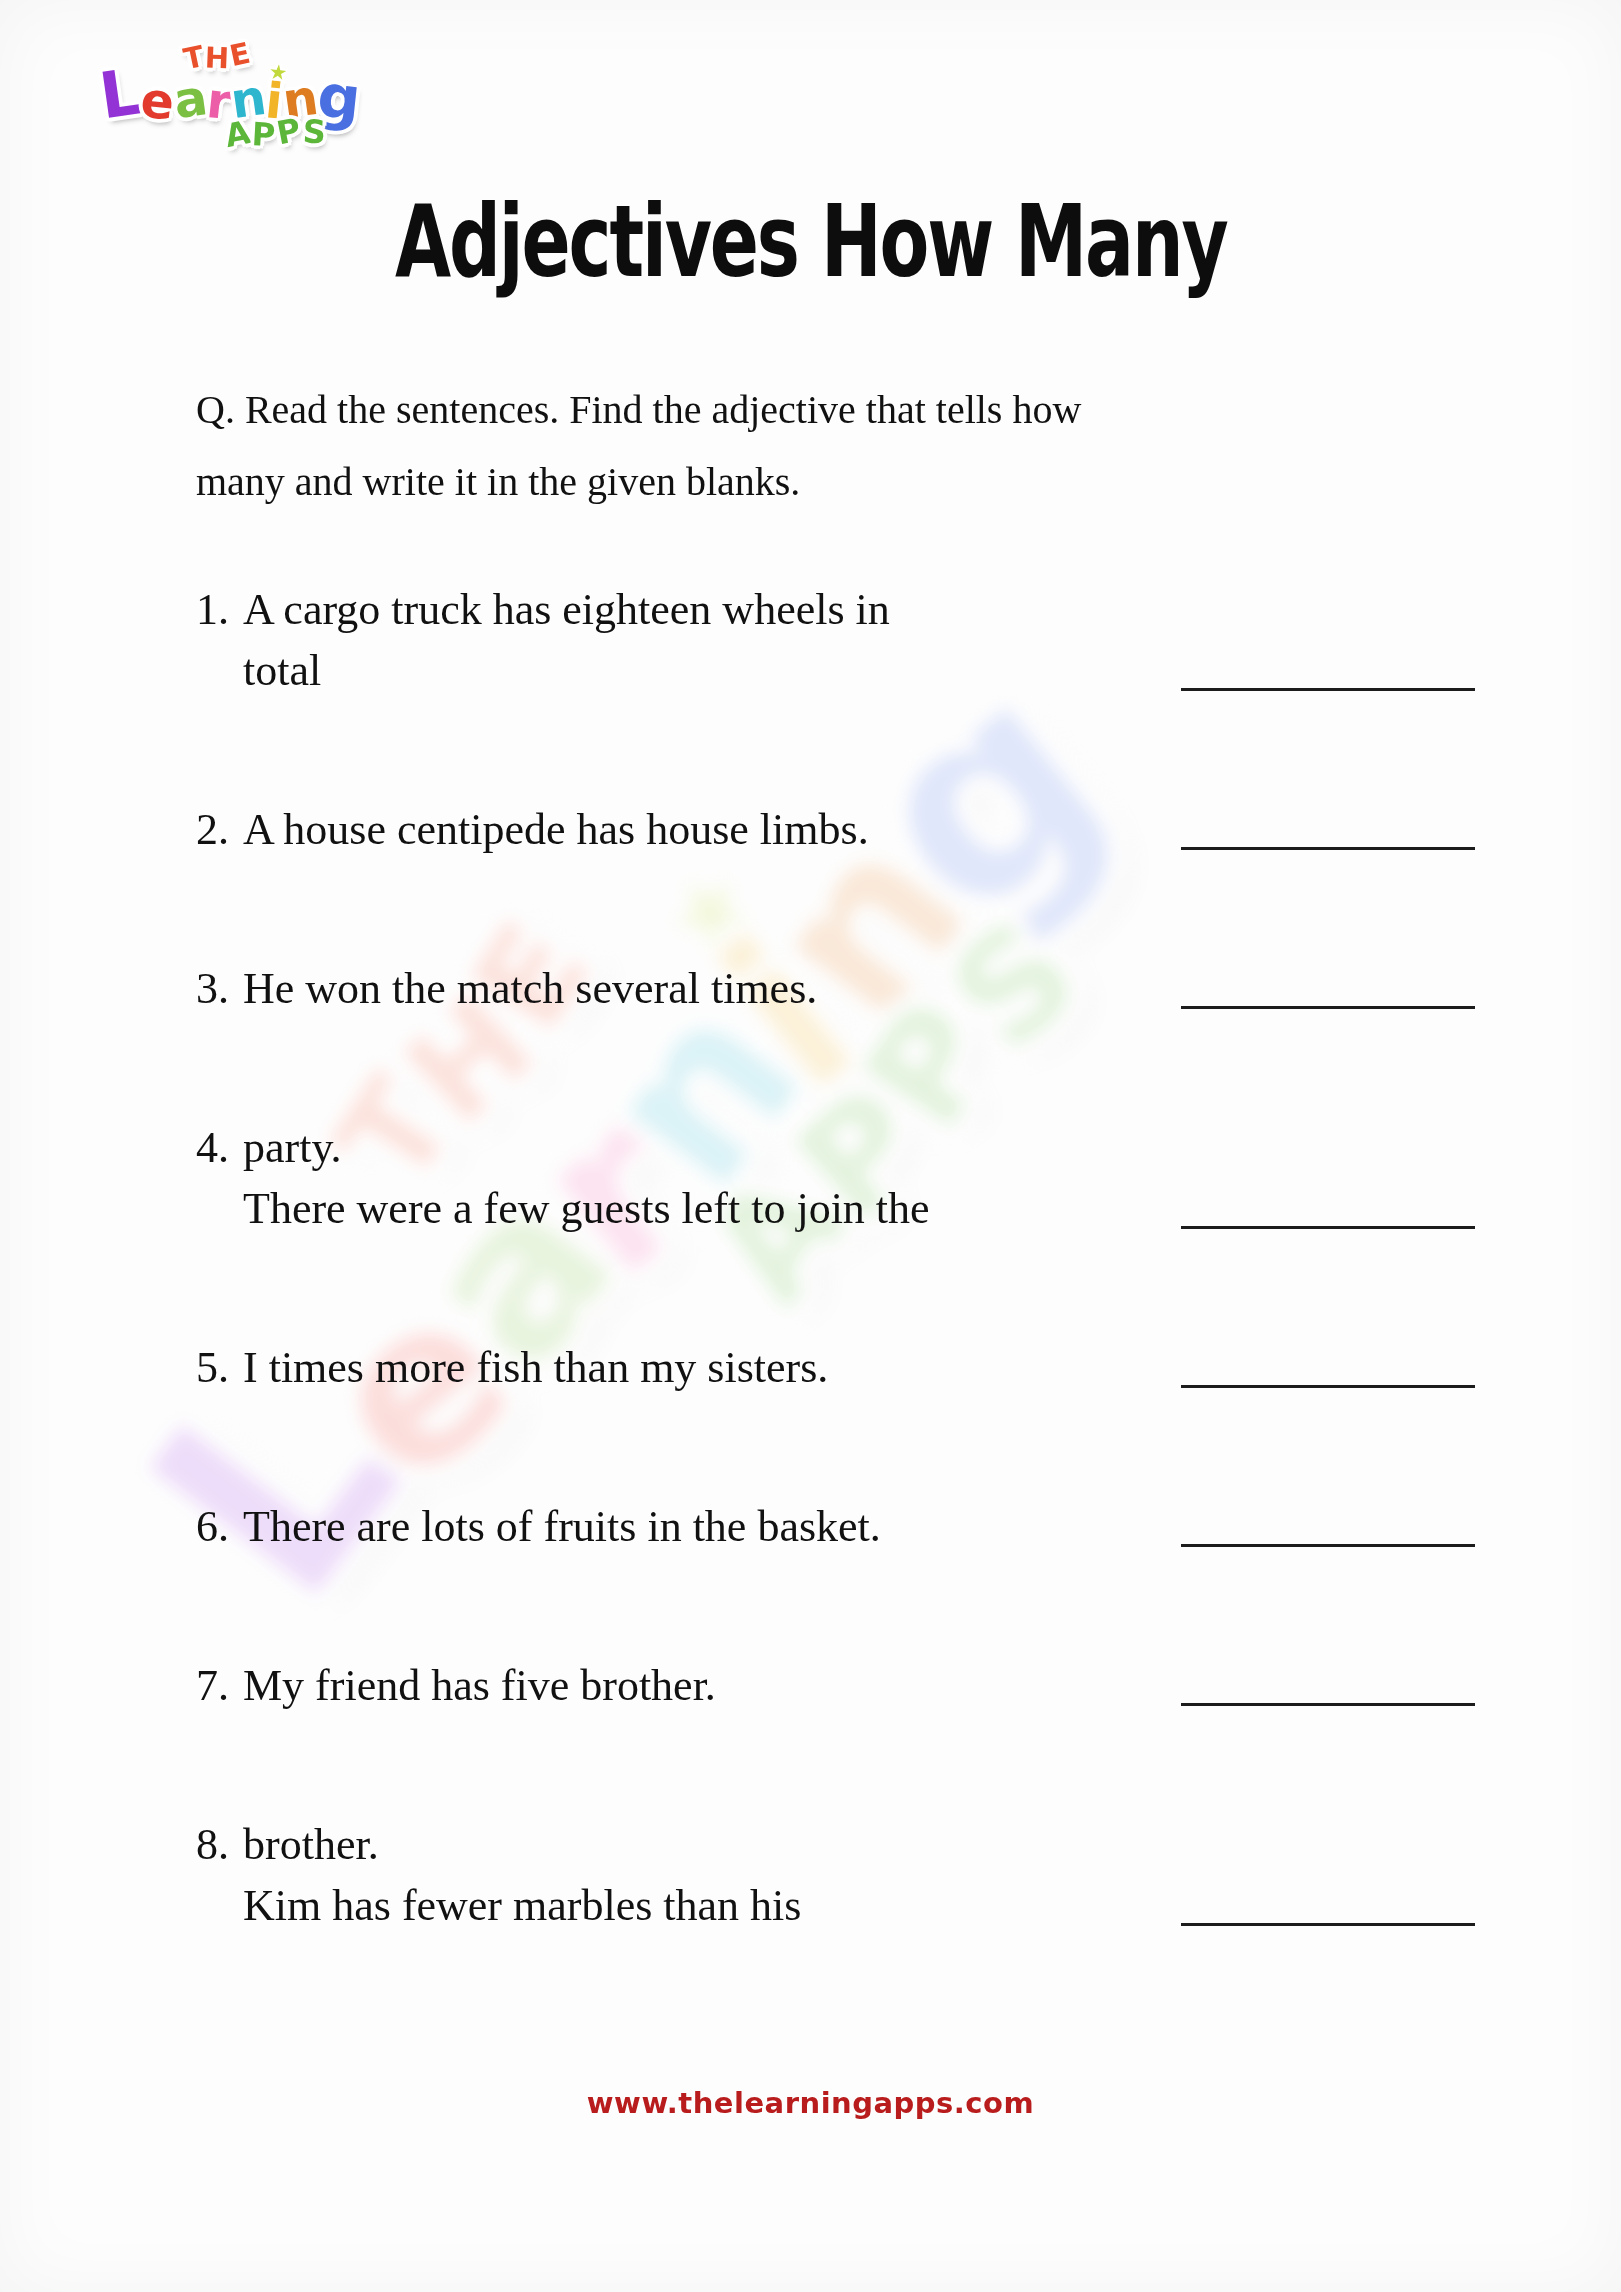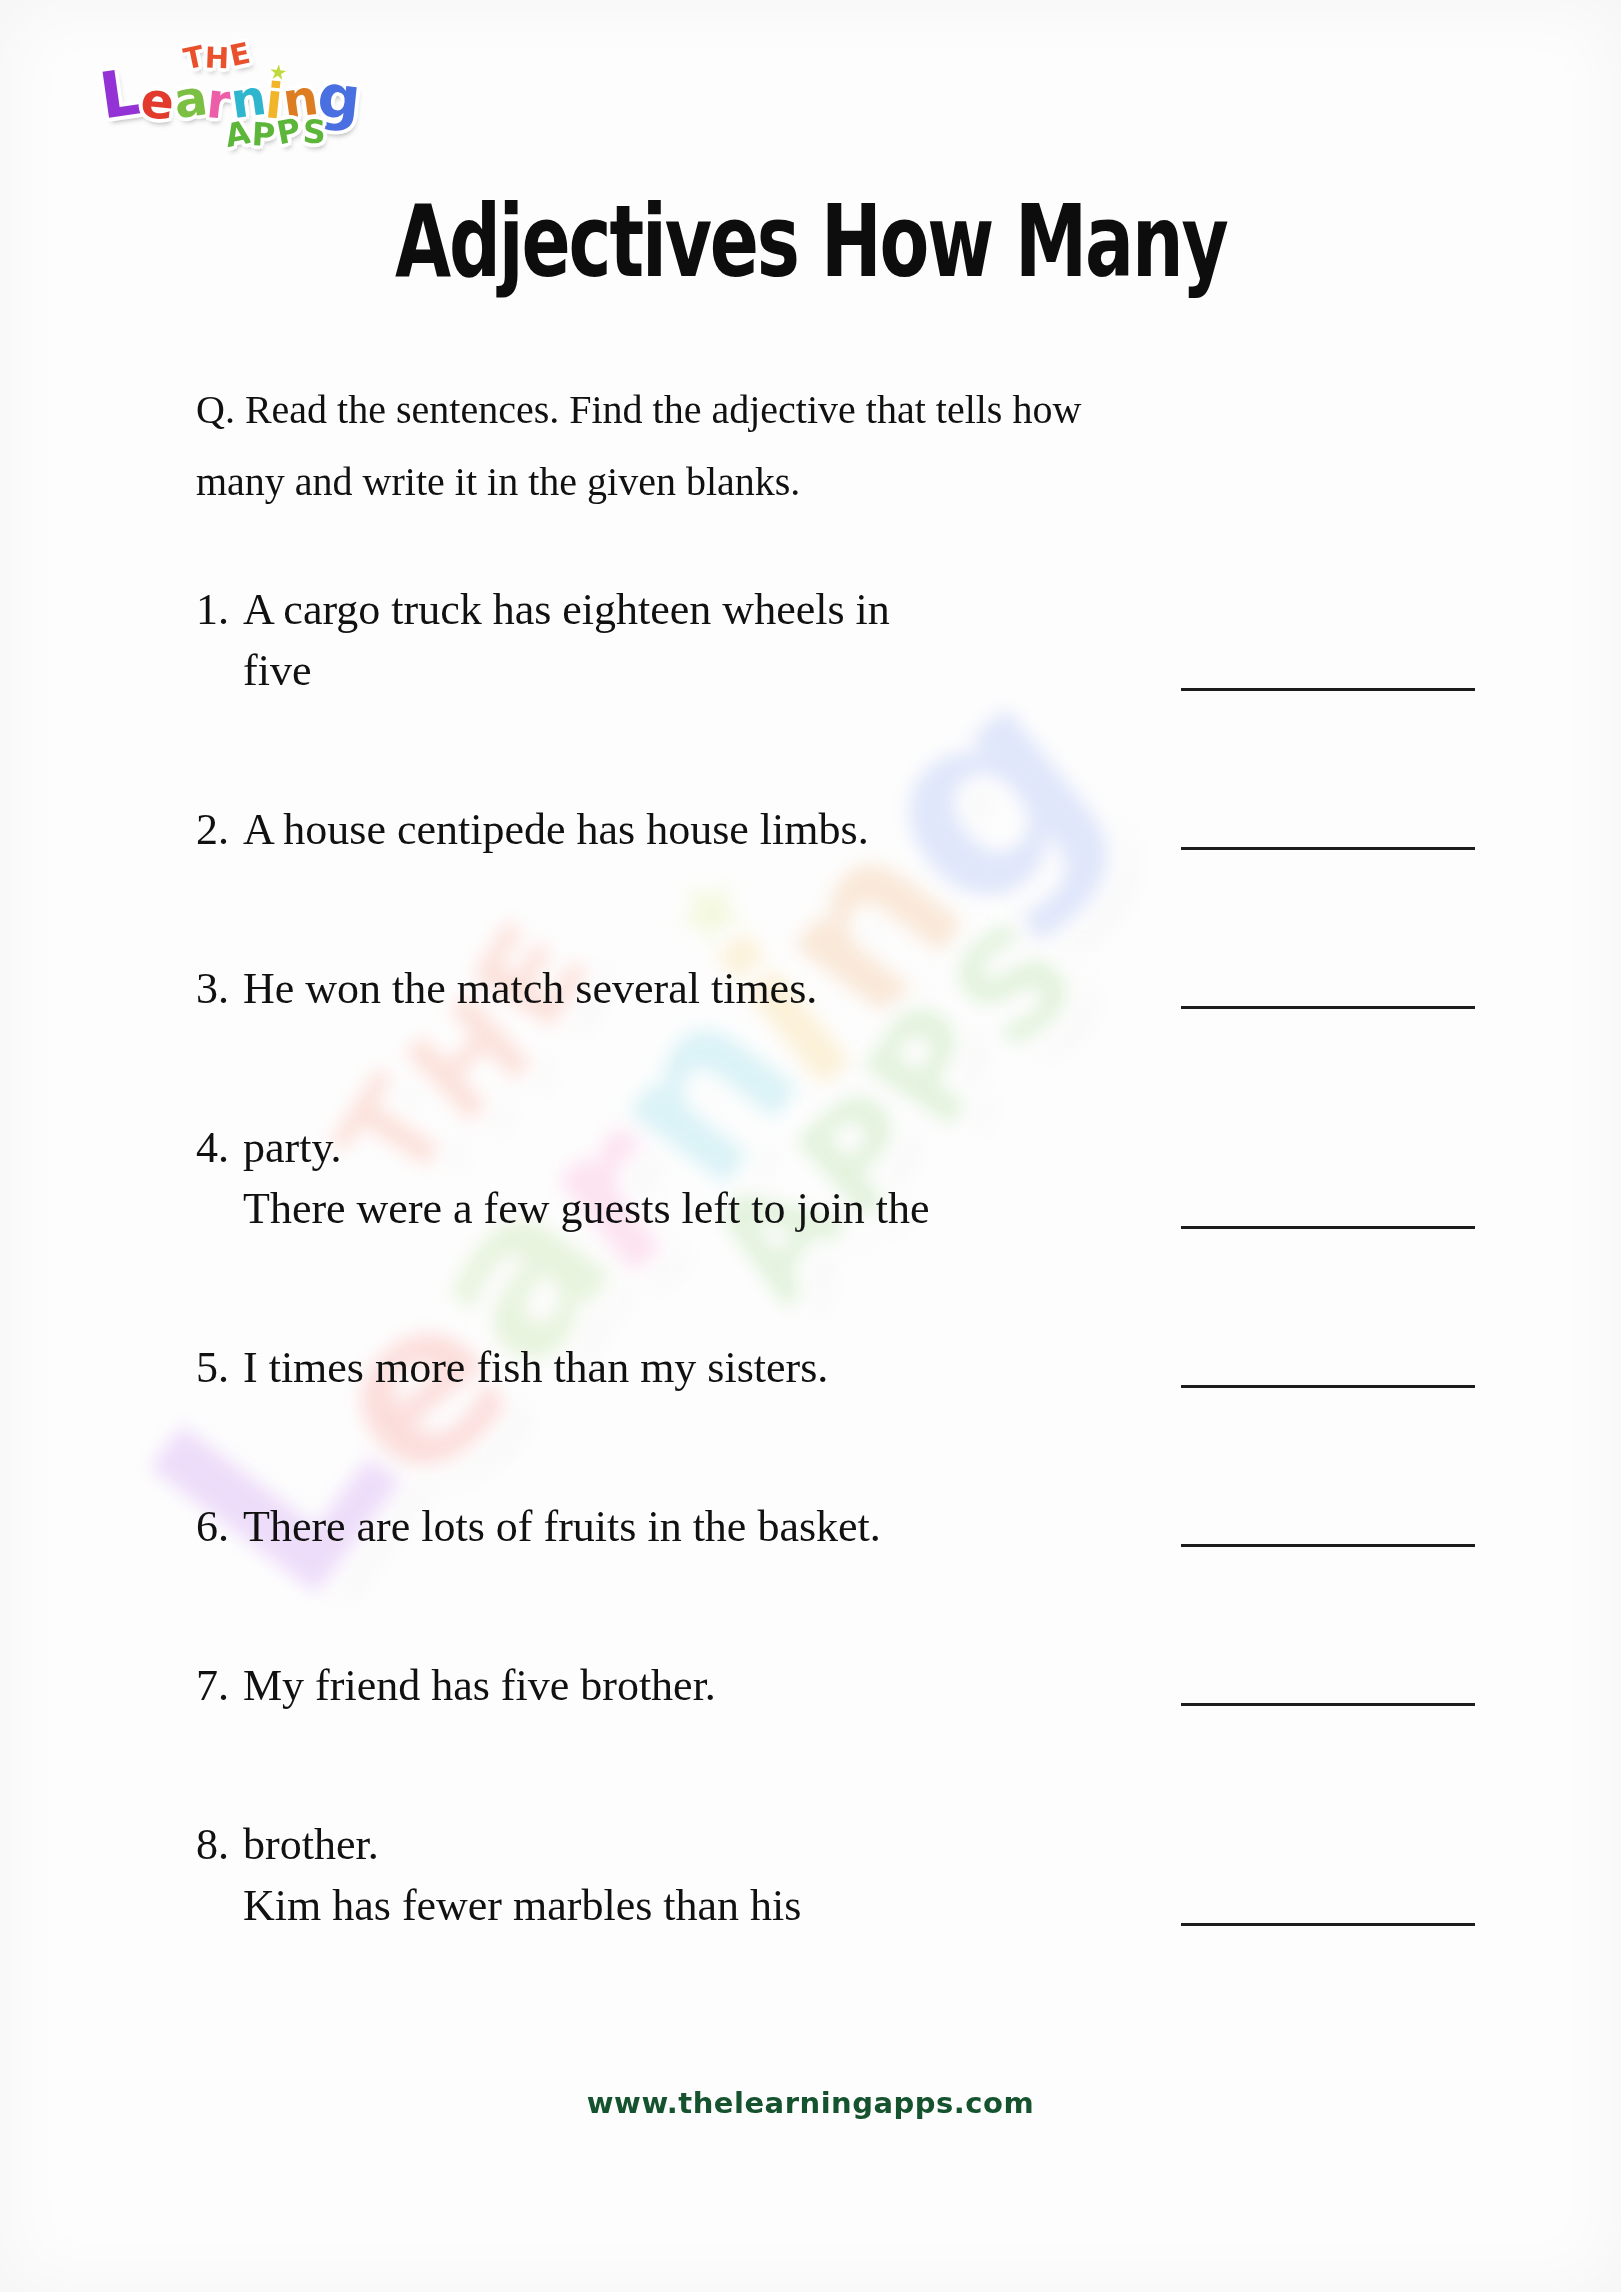--- a/index.html
+++ b/index.html
@@ -88,21 +88,21 @@
   .q-blank {
     width:294px; flex-shrink:0;
     border-bottom:3.9px solid #1c1c1c;
     margin-bottom:9.8px;
   }
 
   
   .footer { position:absolute; top:2086px; left:0; width:100%; text-align:center; }
   .footer-url {
     font-family:"DejaVu Sans", sans-serif;
-    font-weight:bold; font-size:29px; color:#14532d;
+    font-weight:bold; font-size:29px; color:#b91c1c;
     letter-spacing:0.5px;
   }
 </style>
 </head>
 <body>
 
 <div class="page">
 
   <div class="watermark">
     <div class="logo">
@@ -141,21 +141,21 @@
     <div class="instructions">
       <span class="inst-line">Q. Read the sentences. Find the adjective that tells how</span>
       <span class="inst-line">many and write it in the given blanks.</span>
     </div>
 
     <div class="q-row">
       <div class="q-text">
         <span class="q-num">1.</span>
         <span>
           <span class="q-line">A cargo truck has eighteen wheels in</span>
-          <span class="q-line">five</span>
+          <span class="q-line">total</span>
         </span>
       </div>
       <div class="q-blank"></div>
     </div>
 
     <div class="q-row">
       <div class="q-text">
         <span class="q-num">2.</span>
         <span>
           <span class="q-line">A house centipede has house limbs.</span>

